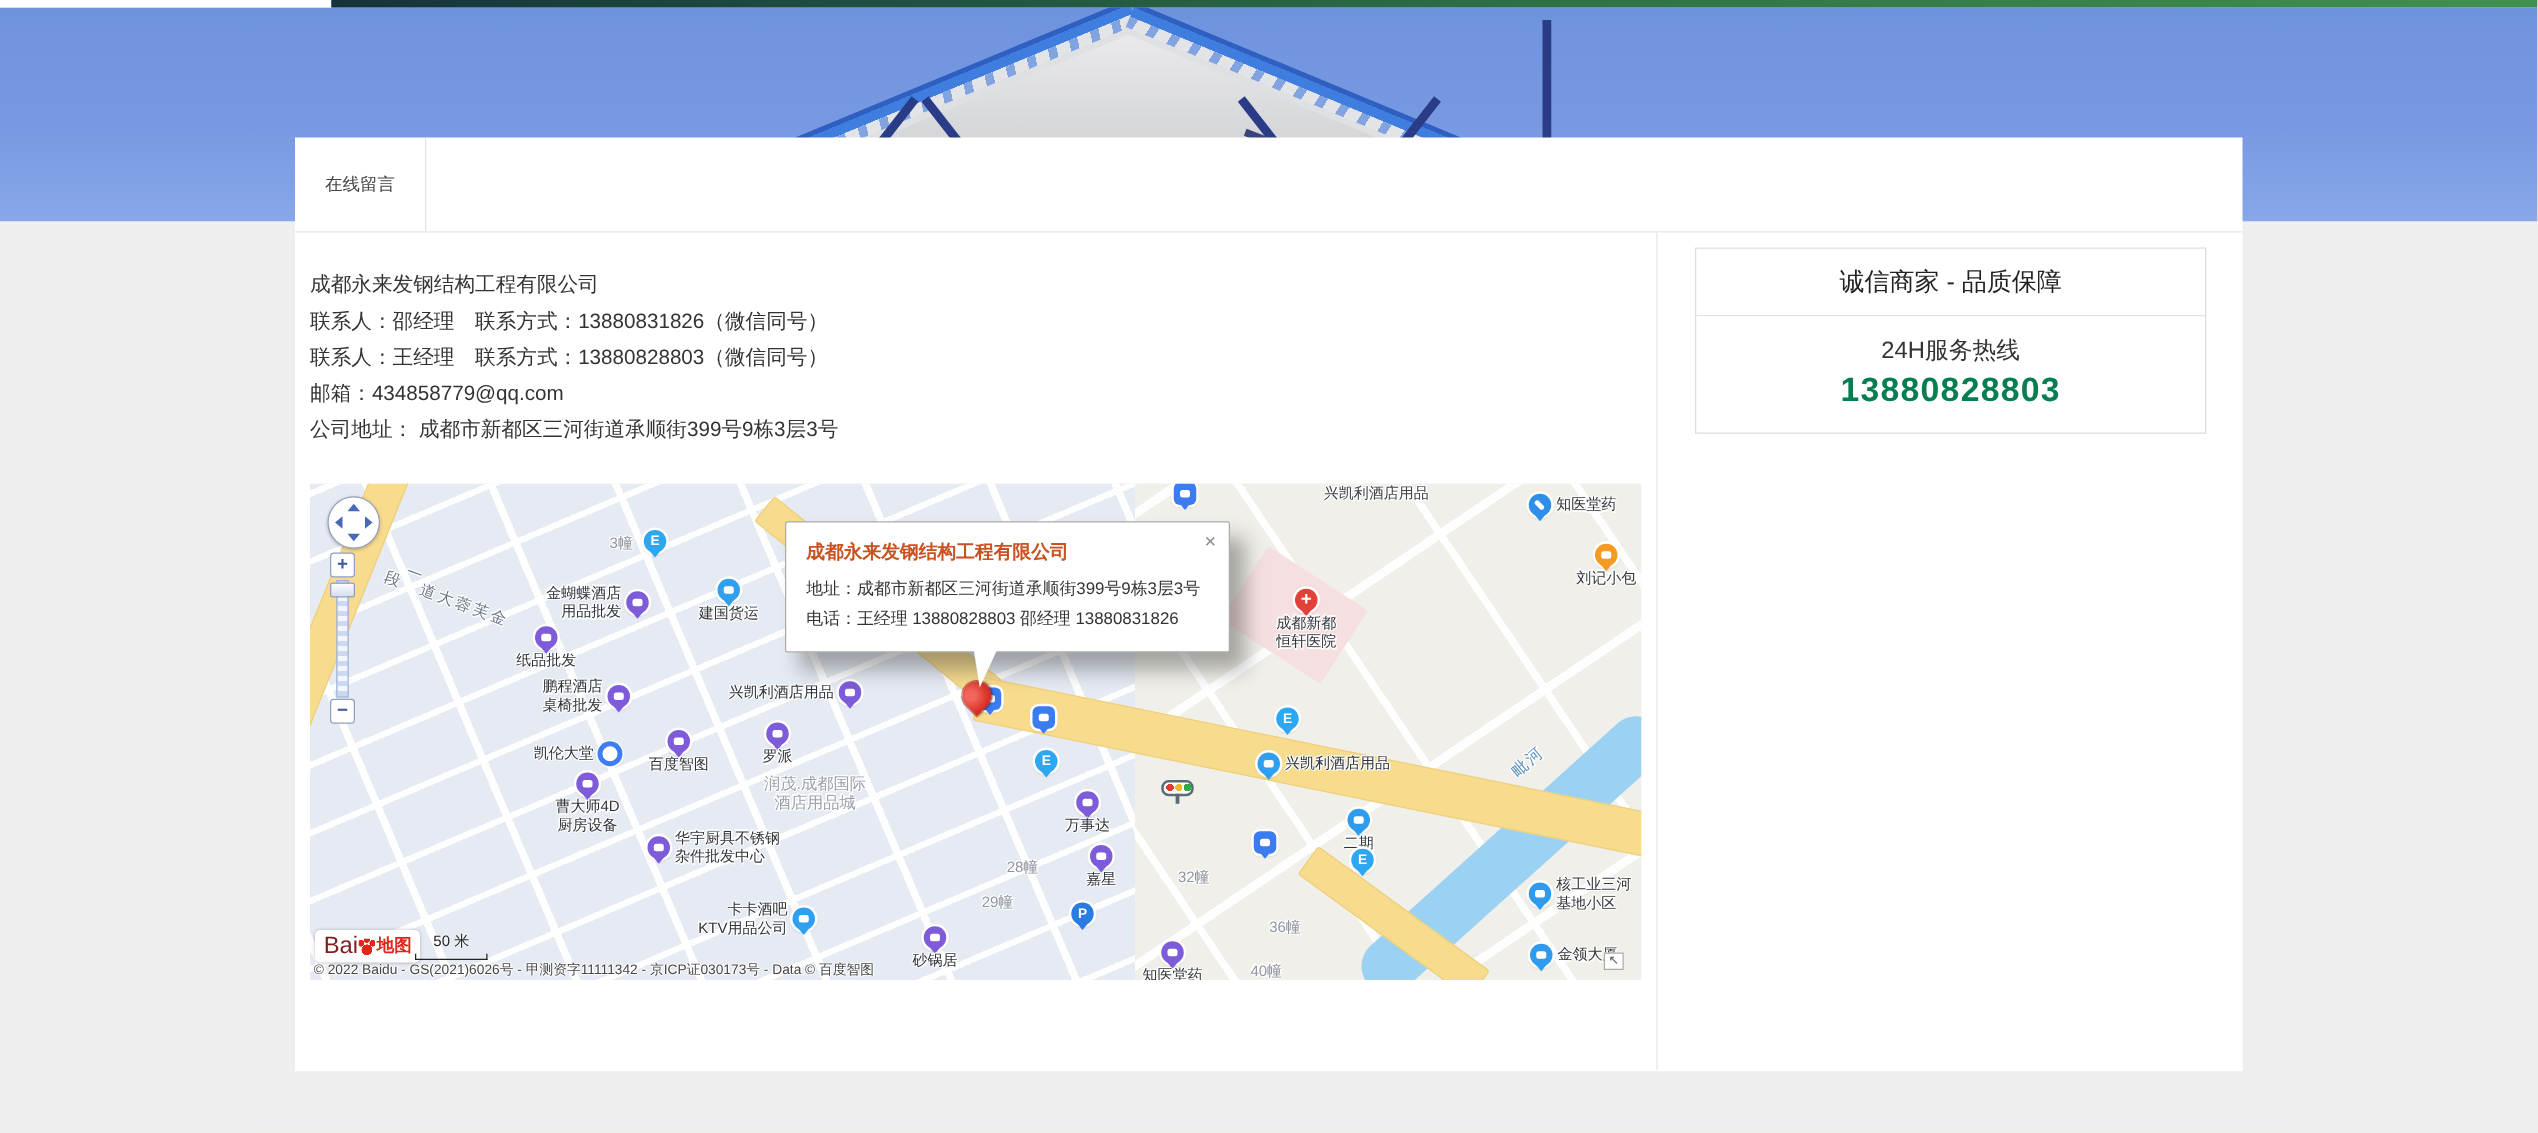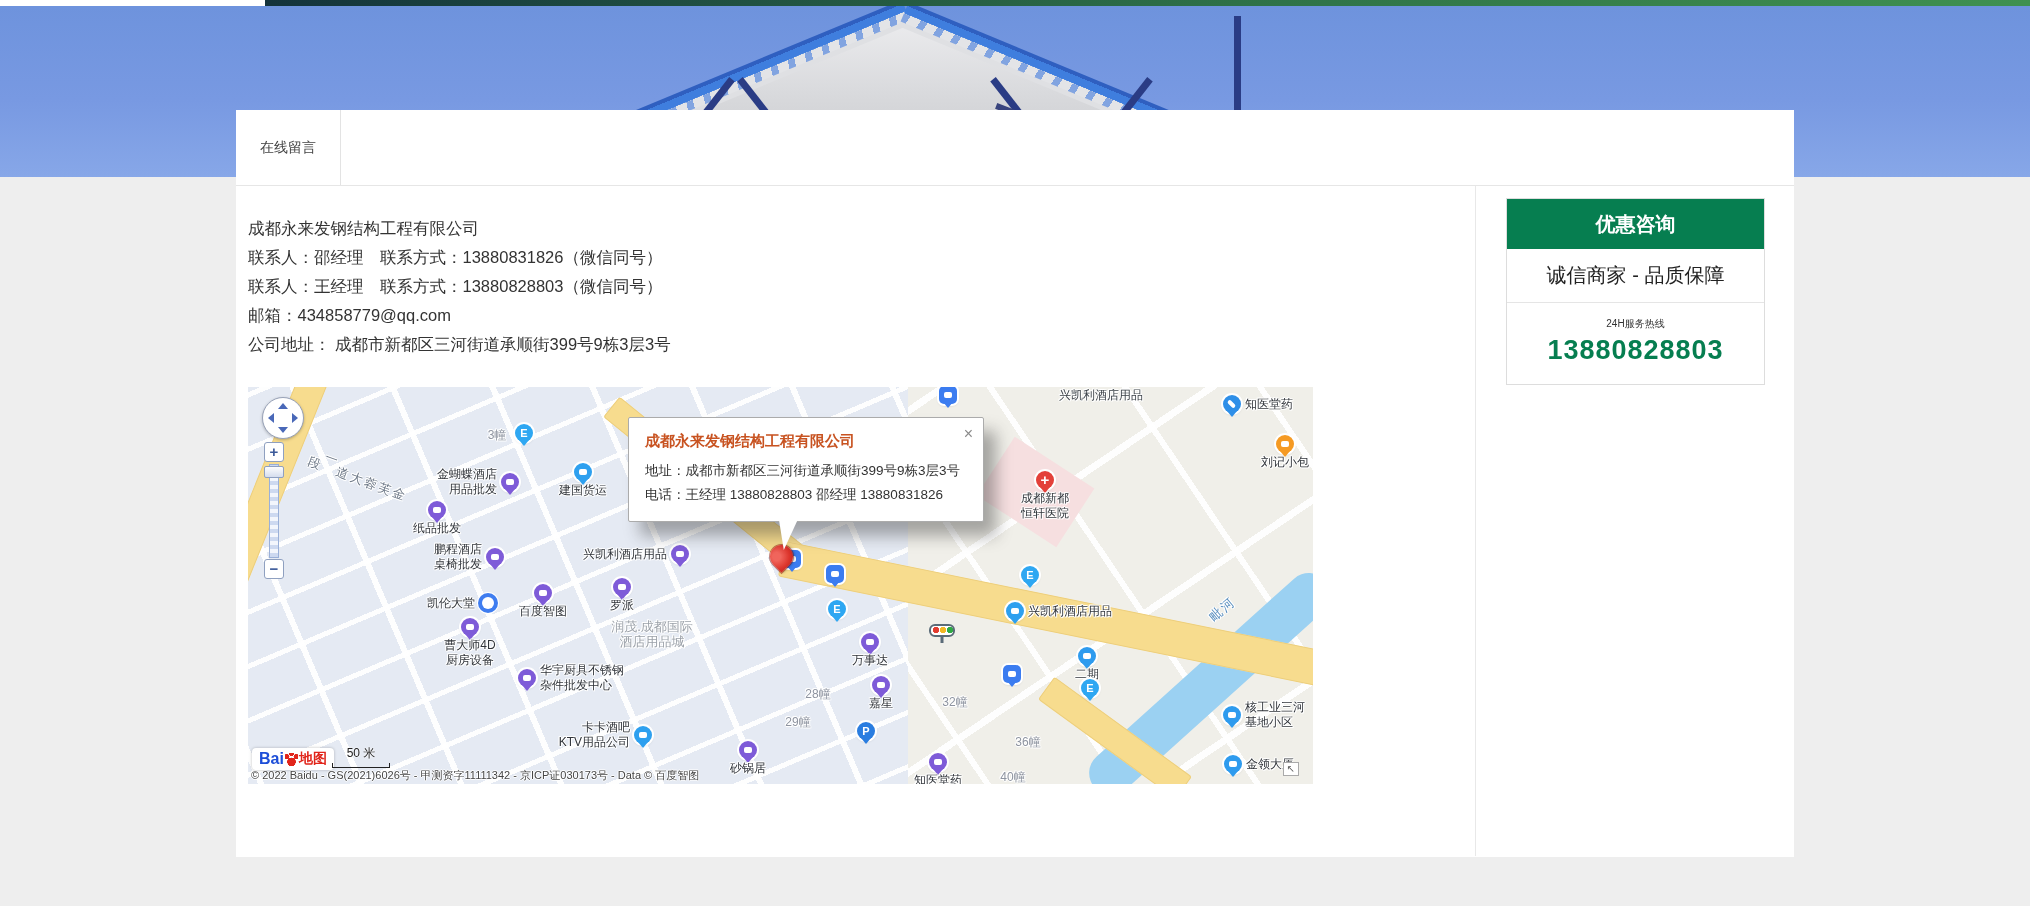--- a/index.html
+++ b/index.html
@@ -34,33 +34,33 @@
   .b2 { left:990px; top:130px; width:185px; height:6px; transform:rotate(21deg); background:#39447e; }
   .vent { position:absolute; width:22px; height:13px; border-radius:50%; background:#8e94b8; }
   .v1 { left:874px; top:132px; } .v2 { left:1108px; top:142px; }
 
   
   .content { position:absolute; left:236px; top:110px; width:1558px; height:747px; background:#fff; z-index:10; }
   .tabstrip { height:76px; border-bottom:1px solid #e6e6e6; display:flex; }
   .tab { width:105px; height:100%; border-right:1px solid #e3e3e3; display:flex; align-items:center; justify-content:center;
          font-size:14px; color:#444; cursor:pointer; }
   .mainrow { display:flex; height:670px; }
-  .leftcol { width:1240px; border-right:1px solid #e8e8e8; padding:28px 12px 0 12px; }
+  .leftcol { width:1090px; border-right:1px solid #e8e8e8; padding:28px 12px 0 12px; }
   .rightcol { flex:1; padding:12px 29px 0 30px; }
 
   .contact { font-size:16.5px; line-height:29px; color:#333; }
 
   
   .side-box { border:1px solid #ddd; }
   .side-head { height:50px; background:#067e50; color:#fff; font-size:20px; font-weight:bold;
                display:flex; align-items:center; justify-content:center; }
   .side-slogan { height:54px; border-bottom:1px solid #e5e5e5; display:flex; align-items:center; justify-content:center;
                  font-size:20px; color:#222; }
   .side-hot { padding:14px 0 18px 0; text-align:center; }
-  .hot-label { font-size:10px; color:#333; margin-bottom:4px; }
+  .hot-label { font-size:19px; color:#333; margin-bottom:4px; }
   .hot-number { font-size:27px; font-weight:bold; color:#067e50; letter-spacing:1px; }
 
   
   .map { position:relative; width:1065px; height:397px; margin-top:28px; overflow:hidden; background:#f7f6f2; cursor:grab; }
   .clip { position:absolute; overflow:hidden; z-index:1; }
   .clip-a { left:0; top:0; width:690px; height:397px; }
   .clip-b { left:660px; top:0; width:405px; height:397px; }
   .grid-a { position:absolute; left:-400px; top:-400px; width:1700px; height:1200px; transform:rotate(-23deg);
             background:repeating-linear-gradient(90deg,rgba(255,255,255,.95) 0 6px,transparent 6px 92px),
                        repeating-linear-gradient(0deg,rgba(255,255,255,.95) 0 5px,transparent 5px 50px),#e5eaf3; }
@@ -136,21 +136,21 @@
   .zbtn { position:absolute; left:16px; width:20px; height:20px; background:#fff; border:1px solid #8fa0c0; border-radius:3px;
           color:#3c5a9a; font-size:15px; font-weight:bold; text-align:center; line-height:17px; z-index:48; cursor:pointer; }
   .zin { top:55px; } .zout { top:172px; }
   .ztrack { position:absolute; left:21px; top:77px; width:10px; height:94px; border:1px solid #9ab0d8;
             background:repeating-linear-gradient(180deg,#cdd9f0 0 4px,#f3f6fc 4px 8px); z-index:47; }
   .zhandle { position:absolute; left:16px; top:79px; width:20px; height:12px; border:1px solid #8fa0c0; border-radius:2px;
              background:linear-gradient(#fdfdfd,#d5ddee); z-index:48; cursor:pointer; }
 
   .blogo { position:absolute; left:4px; bottom:14px; z-index:46; background:#fff; border-radius:4px; padding:2px 7px;
            display:flex; align-items:center; gap:1px; box-shadow:0 0 3px rgba(0,0,0,.25); }
-  .blogo .bai { color:#1d4ed8; font-weight:bold; font-size:16px; }
+  .blogo .bai { color:#7f1d1d; font-weight:normal; font-size:19px; }
   .blogo .paw { width:13px; height:13px; display:inline-block;
       background:radial-gradient(circle at 50% 68%,#e1251b 38%,transparent 40%),
                  radial-gradient(circle at 14% 28%,#e1251b 17%,transparent 19%),
                  radial-gradient(circle at 50% 6%,#e1251b 17%,transparent 19%),
                  radial-gradient(circle at 86% 28%,#e1251b 17%,transparent 19%); }
   .blogo .mapword { color:#e1251b; font-weight:bold; font-size:14px; }
   .scale { position:absolute; left:84px; bottom:16px; z-index:46; font-size:12px; color:#222; text-align:center;
            text-shadow:0 0 2px #fff,0 0 2px #fff; }
   .scale-bar { width:58px; height:5px; border:1px solid #222; border-top:none; margin-top:1px; }
   .copyright { position:absolute; left:3px; bottom:1px; z-index:45; font-size:11px; color:#454545;
@@ -443,21 +443,20 @@
           <div class="iw-line">地址：成都市新都区三河街道承顺街399号9栋3层3号</div>
           <div class="iw-line">电话：王经理 13880828803 邵经理 13880831826</div>
           <div class="iw-tail"></div>
         </div>
       </div>
 
     </div>
 
     <div class="rightcol">
       <div class="side-box">
-        <div class="side-head">优惠咨询</div>
         <div class="side-slogan">诚信商家 - 品质保障</div>
         <div class="side-hot">
           <div class="hot-label">24H服务热线</div>
           <div class="hot-number">13880828803</div>
         </div>
       </div>
     </div>
   </div>
 </div>
 

